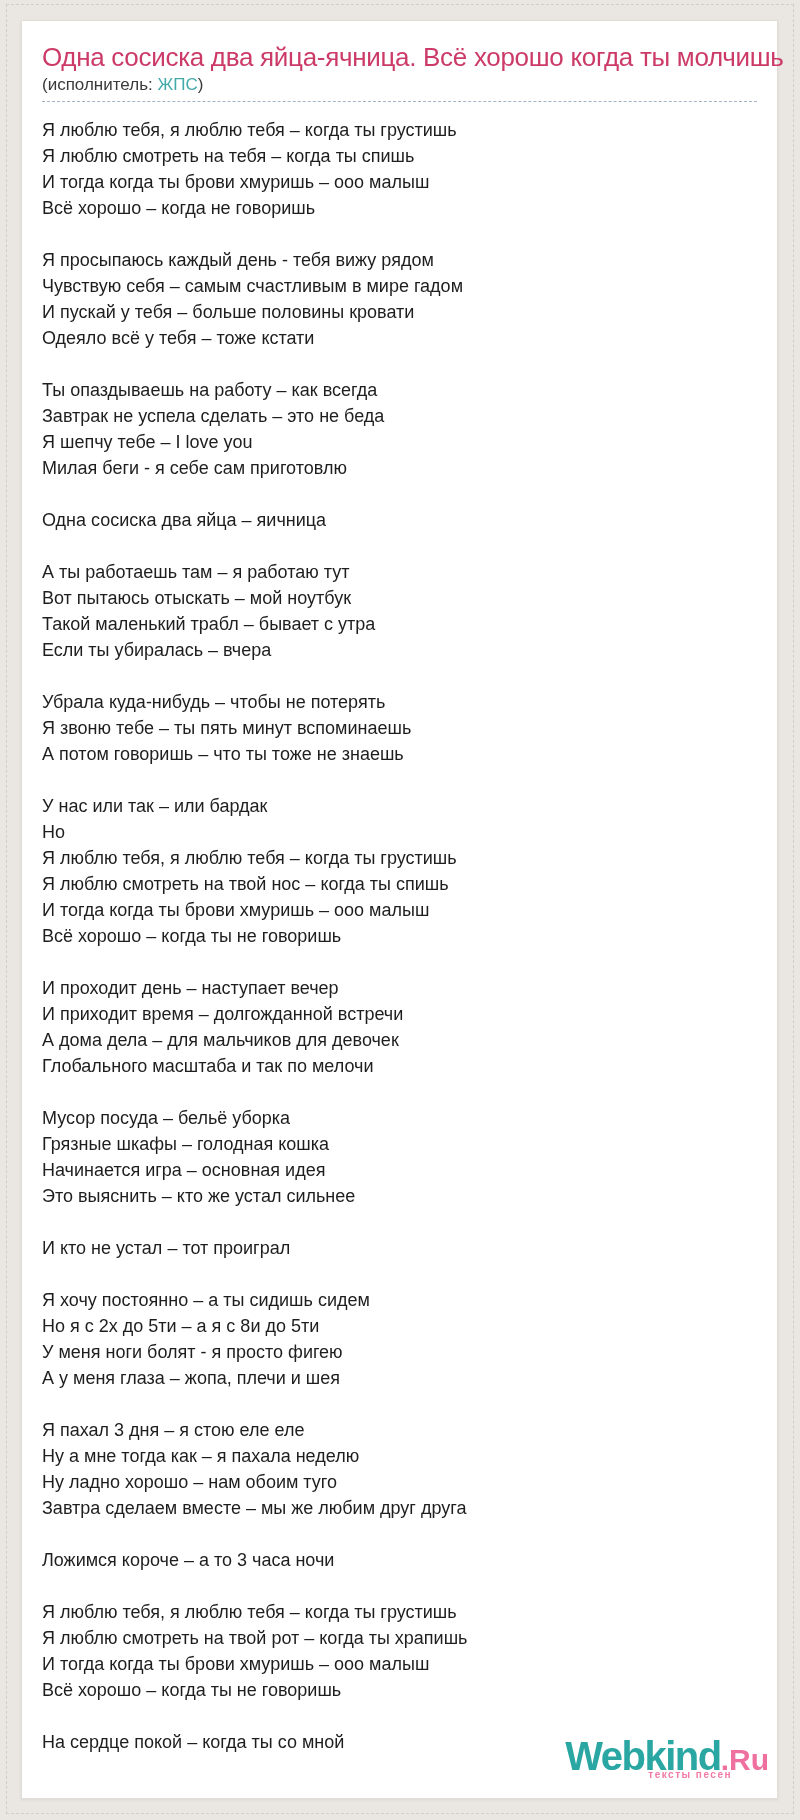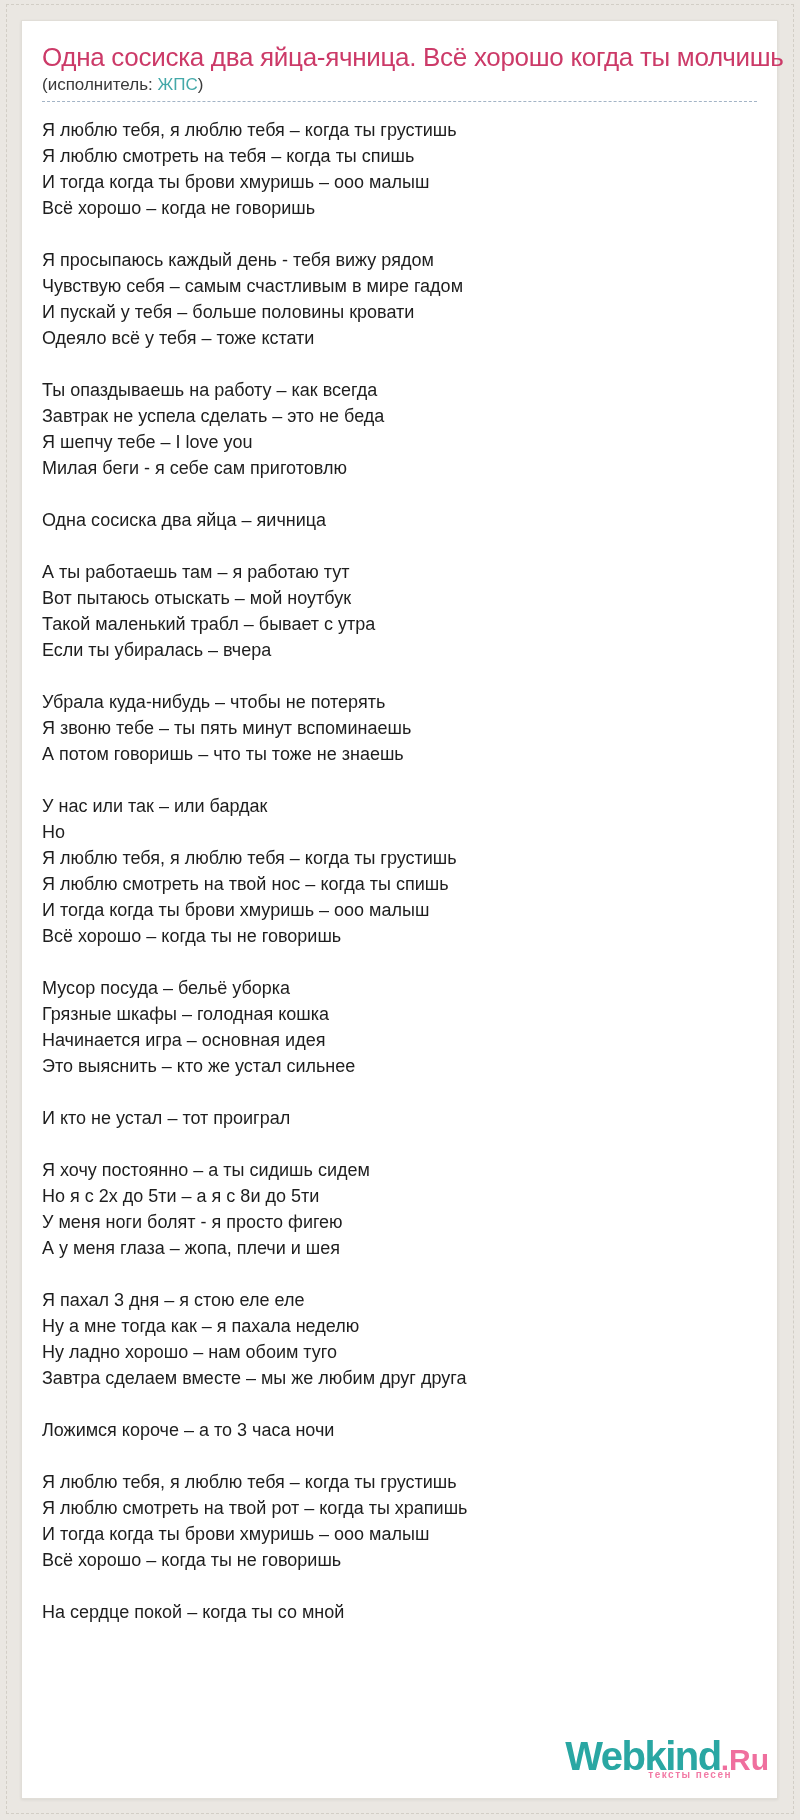--- a/index.html
+++ b/index.html
@@ -140,20 +140,26 @@
         </div>
         <div class="stanza">
           <div class="line">У нас или так – или бардак</div>
           <div class="line">Но</div>
           <div class="line">Я люблю тебя, я люблю тебя – когда ты грустишь</div>
           <div class="line">Я люблю смотреть на твой нос – когда ты спишь</div>
           <div class="line">И тогда когда ты брови хмуришь – ооо малыш</div>
           <div class="line">Всё хорошо – когда ты не говоришь</div>
         </div>
         <div class="stanza">
+          <div class="line">И проходит день – наступает вечер</div>
+          <div class="line">И приходит время – долгожданной встречи</div>
+          <div class="line">А дома дела – для мальчиков для девочек</div>
+          <div class="line">Глобального масштаба и так по мелочи</div>
+        </div>
+        <div class="stanza">
           <div class="line">Мусор посуда – бельё уборка</div>
           <div class="line">Грязные шкафы – голодная кошка</div>
           <div class="line">Начинается игра – основная идея</div>
           <div class="line">Это выяснить – кто же устал сильнее</div>
         </div>
         <div class="stanza">
           <div class="line">И кто не устал – тот проиграл</div>
         </div>
         <div class="stanza">
           <div class="line">Я хочу постоянно – а ты сидишь сидем</div>

